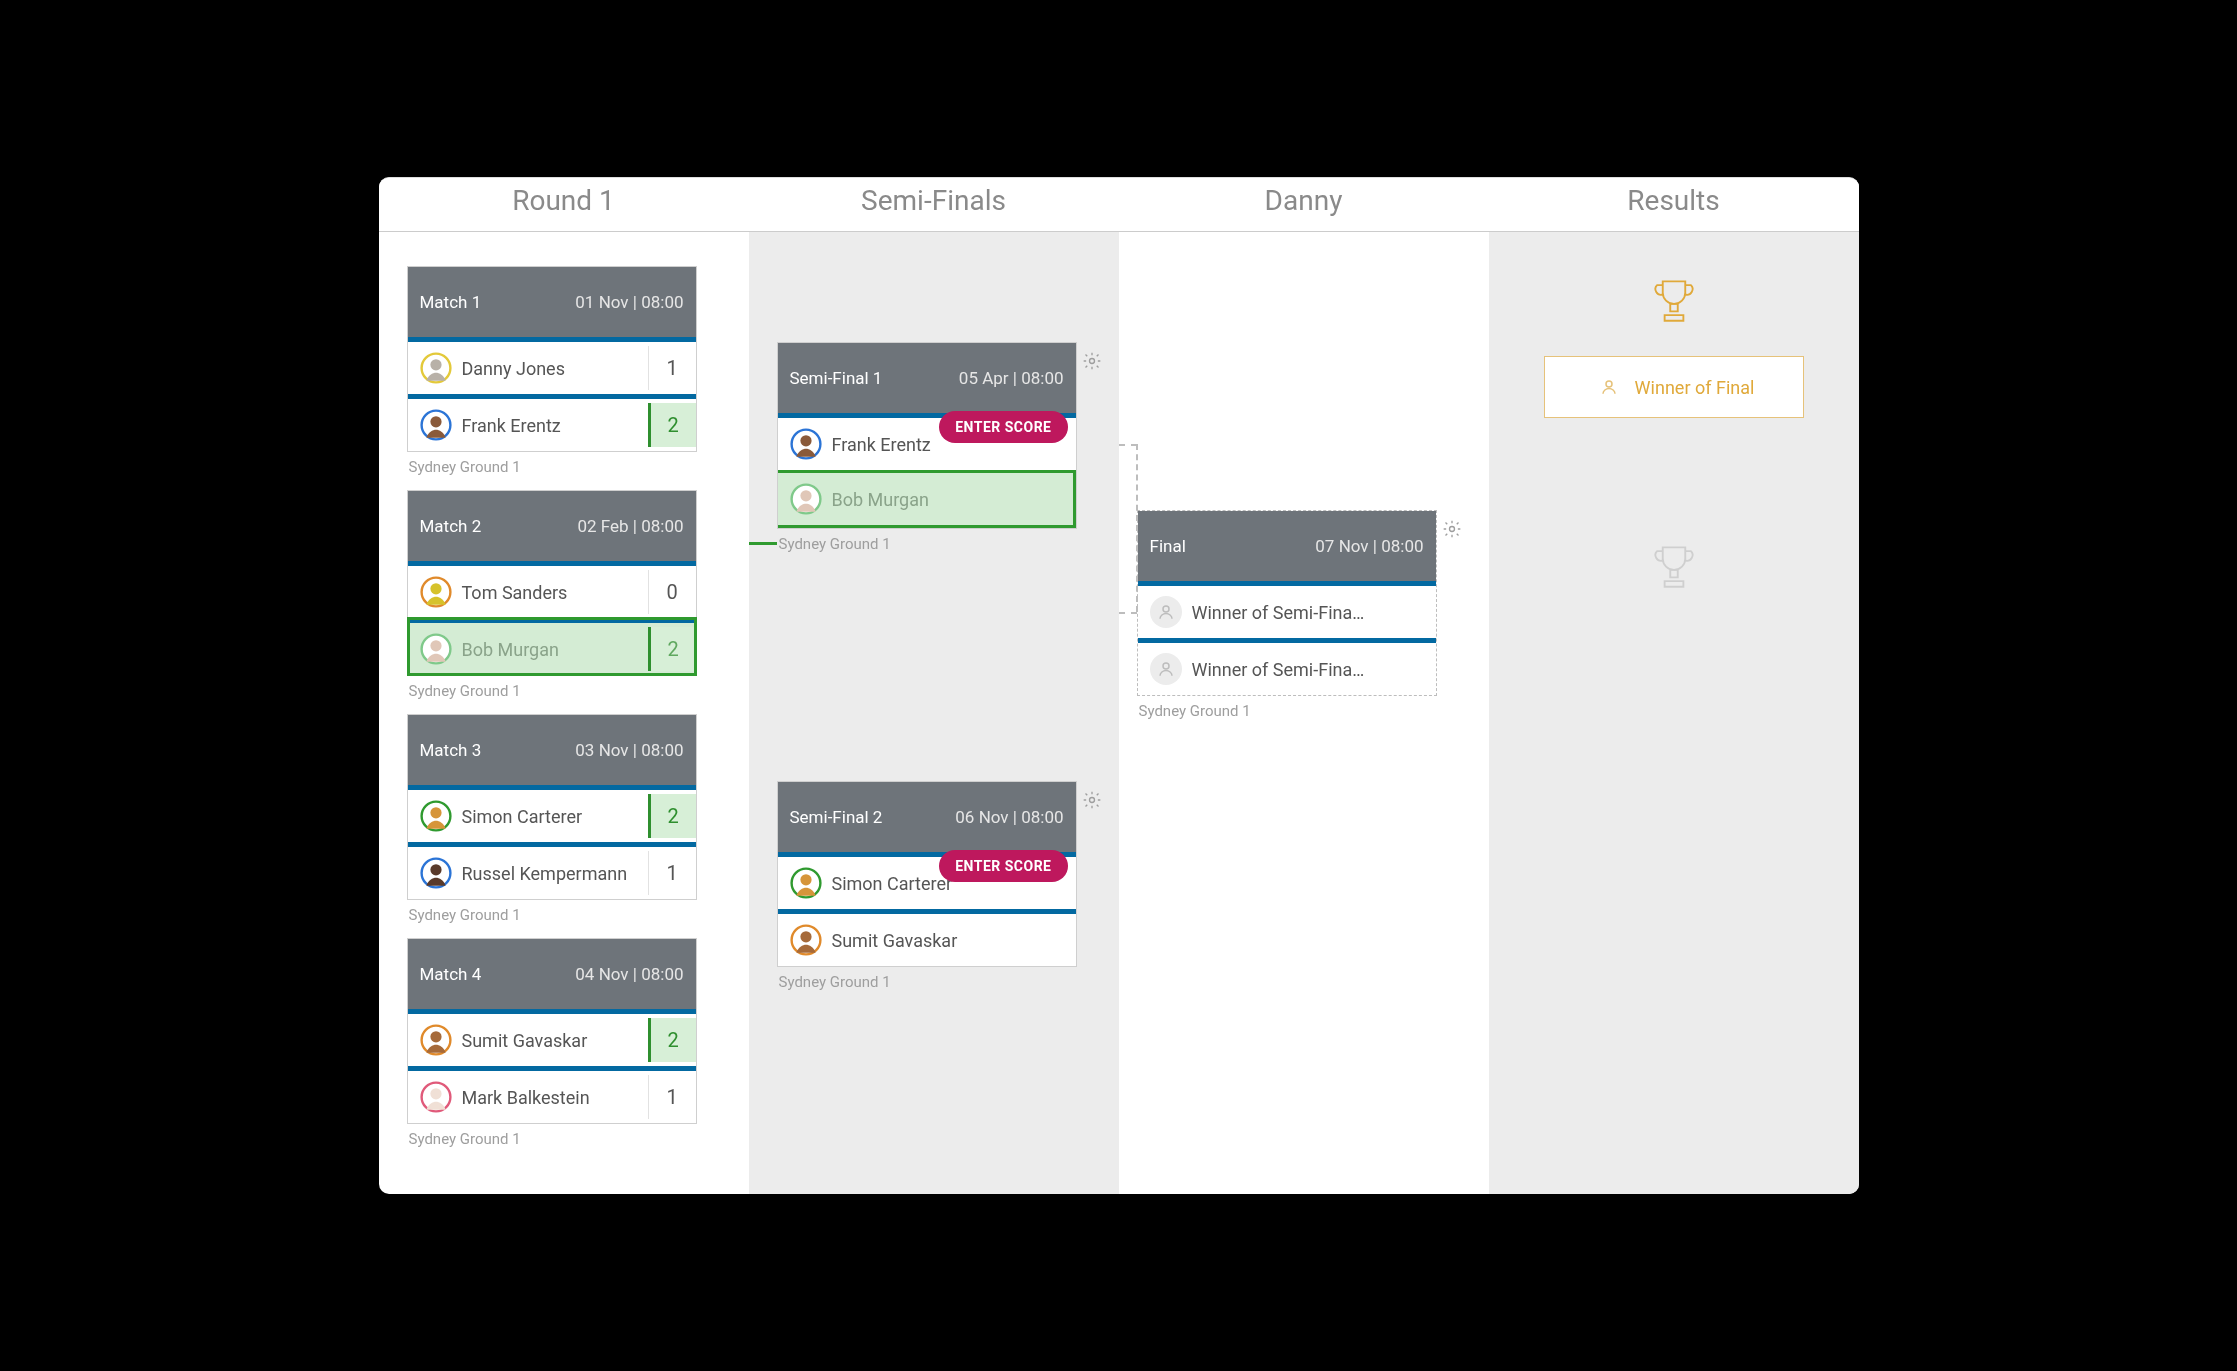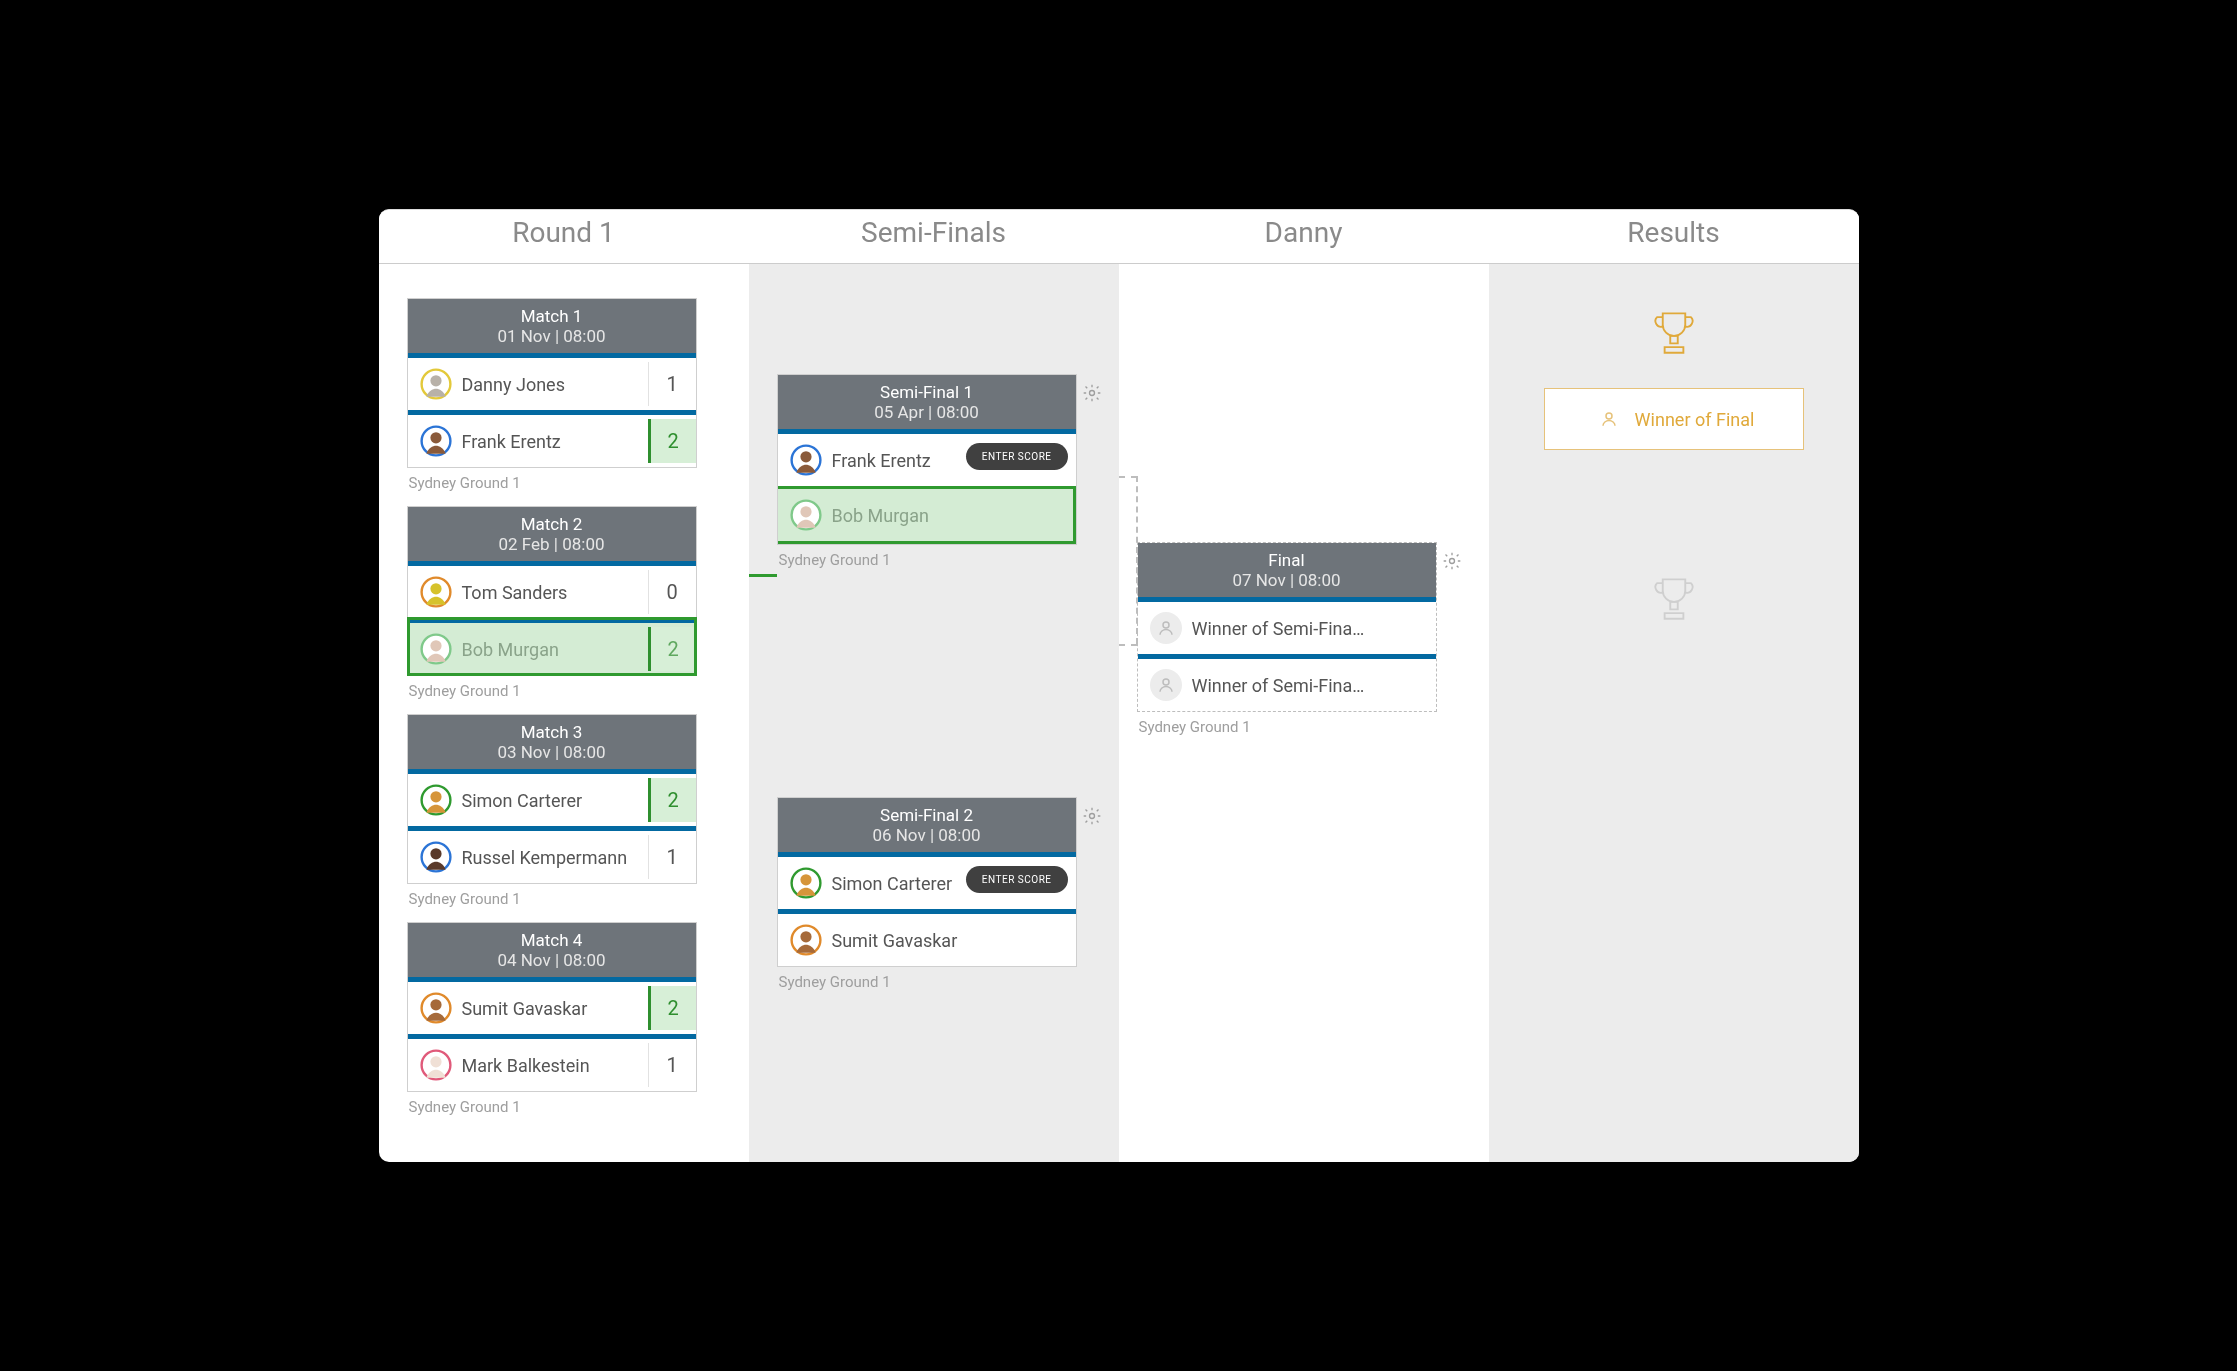--- a/index.html
+++ b/index.html
@@ -42,23 +42,22 @@
     border: 1px solid #cfcfcf;
     background: #fff;
     position: relative;
   }
   .match-header {
     background: #6e747a;
     color: #fff;
     display: flex;
     justify-content: space-between;
     align-items: center;
-    padding: 7px 12px;
+    padding: 25px 12px;
     font-size: 17px;
-    flex-direction: column;
   }
   .match-header .date { color: #e6e6e6; font-size: 17px; }
   .row {
     display: flex;
     align-items: center;
     border-top: 5px solid #0369a1;
   }
   .row:first-of-type { border-top: none; }
   .player-cell {
     display: flex;
@@ -124,24 +123,24 @@
     position: absolute;
     right: -26px; top: 8px;
     width: 20px; height: 20px;
     color: #9e9e9e;
     cursor: pointer;
   }
 
   .enter-score {
     position: absolute;
     right: 8px;
-    background: #404040;
+    background: #be185d;
     color: #fff;
-    font-size: 10px;
-    font-weight: 400;
+    font-size: 14px;
+    font-weight: 700;
     letter-spacing: .5px;
     padding: 8px 16px;
     border-radius: 20px;
     cursor: pointer;
     z-index: 5;
   }
   .enter-score.pos-mid { top: 68px; }
 
   
   .final {

